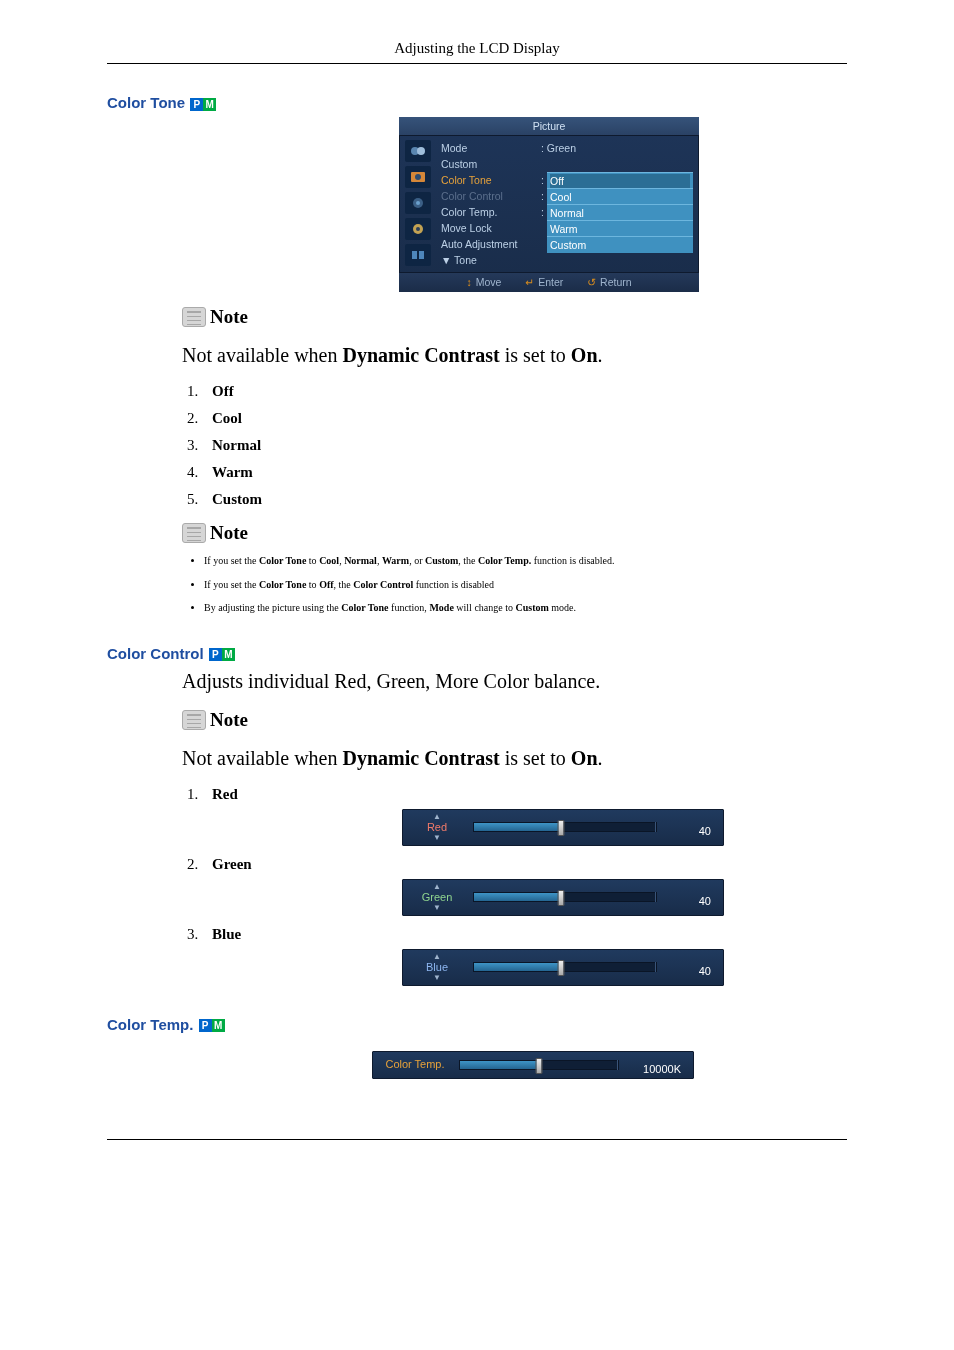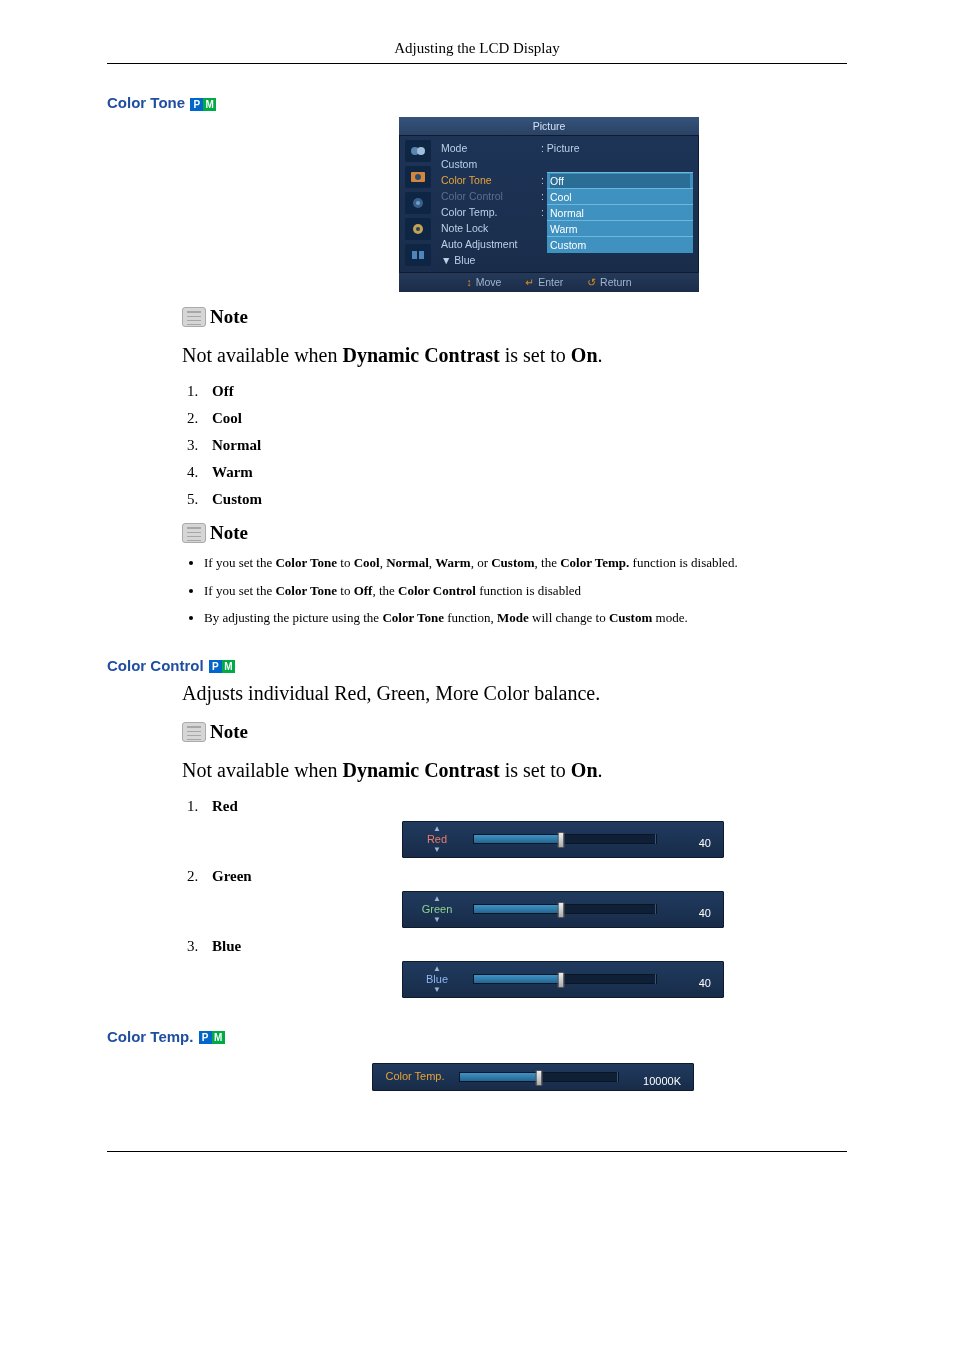--- a/index.html
+++ b/index.html
@@ -73,21 +73,21 @@
     border-bottom: 1px solid #888;
     background: linear-gradient(#888 1px, transparent 1px) 0 4px / 100% 4px;
     opacity: .6;
   }
   .note-label { font-weight: bold; font-size: 19px; }
   .para { margin: 14px 0; font-size: 20px; line-height: 1.35; }
   ol.numlist { margin: 8px 0 8px 0; padding-left: 20px; }
   ol.numlist li { padding-left: 10px; margin: 10px 0; font-size: 15px; }
   ol.numlist li .item-term { font-weight: bold; }
   ul.bullets { margin: 8px 0; padding-left: 22px; }
-  ul.bullets li { margin: 10px 0; font-size: 13px; line-height: 1.35; text-align: justify; }
+  ul.bullets li { margin: 10px 0; font-size: 10px; line-height: 1.35; text-align: justify; }
 
   
   .osd-wrap { margin-left: 250px; margin-top: 4px; padding-left: 42px; }
   .osd {
     width: 300px;
     background: linear-gradient(#1e3559, #192c49);
     border-radius: 2px;
     font-family: Arial, sans-serif;
     font-size: 10.5px;
     color: #bcd0e6;
@@ -249,21 +249,21 @@
           <div class="osd-ico">
               <svg width="16" height="12">
                 <rect x="2" y="2" width="5" height="8" fill="#4e86bb"></rect>
                 <rect x="9" y="2" width="5" height="8" fill="#4e86bb"></rect>
               </svg>
             </div>
         </div>
         <div class="osd-main">
           <div class="osd-row">
               <span class="lab">Mode</span>
-              <span class="val">: Picture</span>
+              <span class="val">: Green</span>
             </div>
           <div class="osd-row">
               <span class="lab">Custom</span>
               <span class="val"></span>
             </div>
           <div class="osd-row hl">
             <span class="lab">Color Tone</span>
             <span style="width:6px;">:</span>
             <div class="osd-dd">
               <div class="osd-dd-row sel">Off</div>
@@ -277,35 +277,35 @@
             </div>
           </div>
           <div class="osd-row">
             <span class="lab">Color Temp.</span>
             <span style="width:6px;">:</span>
             <div class="osd-dd">
               <div class="osd-dd-row">Normal</div>
             </div>
           </div>
           <div class="osd-row">
-            <span class="lab">Note Lock</span>
+            <span class="lab">Move Lock</span>
             <span style="width:6px;"></span>
             <div class="osd-dd">
               <div class="osd-dd-row">Warm</div>
             </div>
           </div>
           <div class="osd-row">
             <span class="lab">Auto Adjustment</span>
             <span style="width:6px;"></span>
             <div class="osd-dd">
               <div class="osd-dd-row">Custom</div>
             </div>
           </div>
           <div class="osd-row">
-              <span class="lab">▼ Blue</span>
+              <span class="lab">▼ Tone</span>
             </div>
         </div>
       </div>
       <div class="osd-foot">
         <span class="fi">
             <span class="g-move"></span>
             <span>Move</span>
           </span>
         <span class="fi">
             <span class="g-enter"></span>

